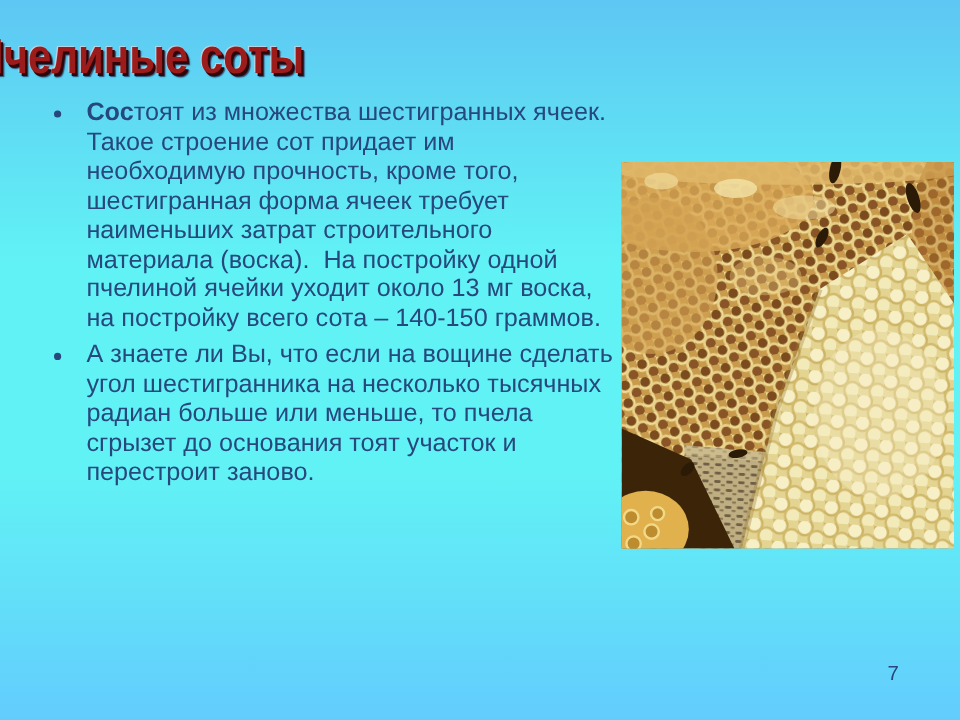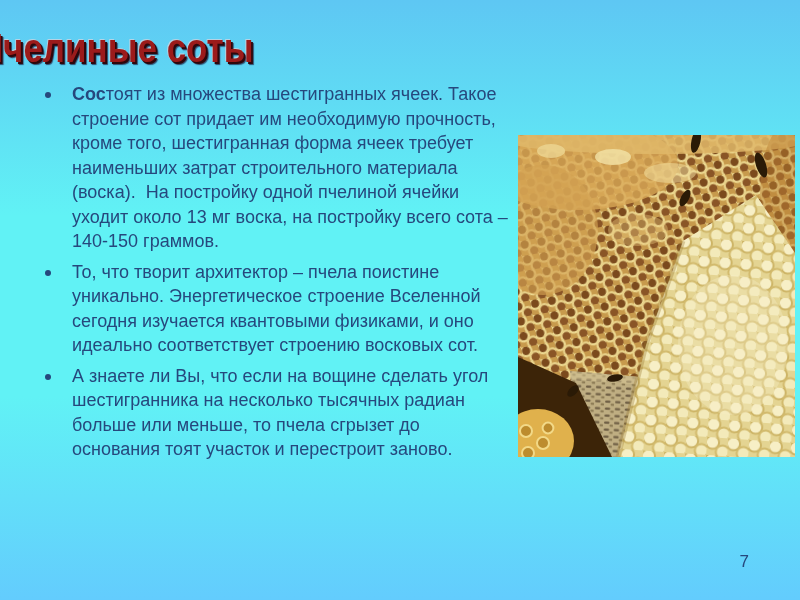--- a/index.html
+++ b/index.html
@@ -19,45 +19,41 @@
     color:var(--title-color,#9c1b1b);
     transform:translateX(-34px) scale(.92,1.08);
     text-shadow:2px 2px 0 var(--title-shadow,#2e070c),
                 3px 3px 1px rgba(18,6,40,.65),
                 -1px -1px 0 rgba(255,214,214,.55);
   }
   .bullets{position:absolute;left:40px;top:82px;width:472px;margin:0;padding:0;list-style:none;}
   .bullet{display:flex;margin:0 0 6px 0;}
   .dot{flex:0 0 auto;width:6px;height:6px;border-radius:50%;
        background:var(--text-color,#26487d);margin:10px 0 0 5px;}
-  .text{margin:0 0 0 21px;font-size:18px;line-height:24.5px;
+  .text{margin:0 0 0 21px;font-size:21px;line-height:24.5px;
         color:var(--text-color,#26487d);white-space:pre-wrap;width:445px;}
   .lead{font-weight:700;}
   .photo{position:absolute;left:518px;top:135px;width:277px;height:322px;}
   .photo svg{display:block;width:100%;height:100%;}
   .page-number{position:absolute;right:51px;bottom:28px;font-size:17px;
                color:var(--text-color,#26487d);}
 </style>
 </head>
 <body>
 
 <div class="slide">
 
   <div class="title-wrap">
     <h1 class="title">Пчелиные соты</h1>
   </div>
 
   <ul class="bullets">
     <li class="bullet">
       <span class="dot"></span>
       <p class="text"><b class="lead">Сос</b><span>тоят из множества шестигранных ячеек. Такое строение сот придает им необходимую прочность, кроме того, шестигранная форма ячеек требует наименьших затрат строительного материала (воска).  На постройку одной пчелиной ячейки уходит около 13 мг воска, на постройку всего сота – 140-150 граммов.</span></p>
-    </li>
-    <li class="bullet">
-      <span class="dot"></span>
-      <p class="text"><b class="lead"></b><span>То, что творит архитектор – пчела поистине уникально. Энергетическое строение Вселенной сегодня изучается квантовыми физиками, и оно идеально соответствует строению восковых сот.</span></p>
     </li>
     <li class="bullet">
       <span class="dot"></span>
       <p class="text"><b class="lead"></b><span>А знаете ли Вы, что если на вощине сделать угол шестигранника на несколько тысячных радиан больше или меньше, то пчела сгрызет до основания тоят участок и перестроит заново.</span></p>
     </li>
   </ul>
 
   <div class="photo">
     <svg viewBox="0 0 277 322" preserveAspectRatio="none">
       <defs>

